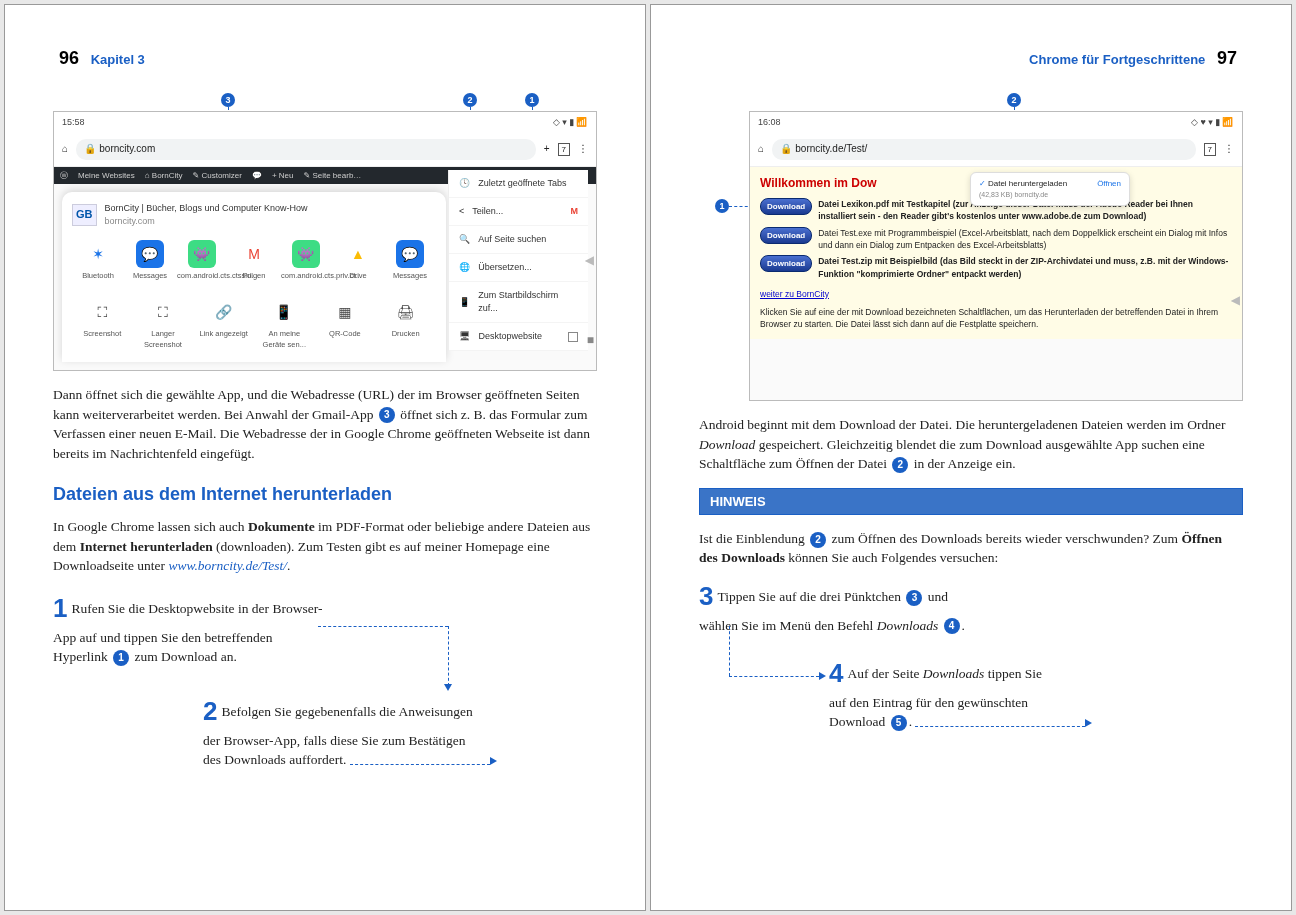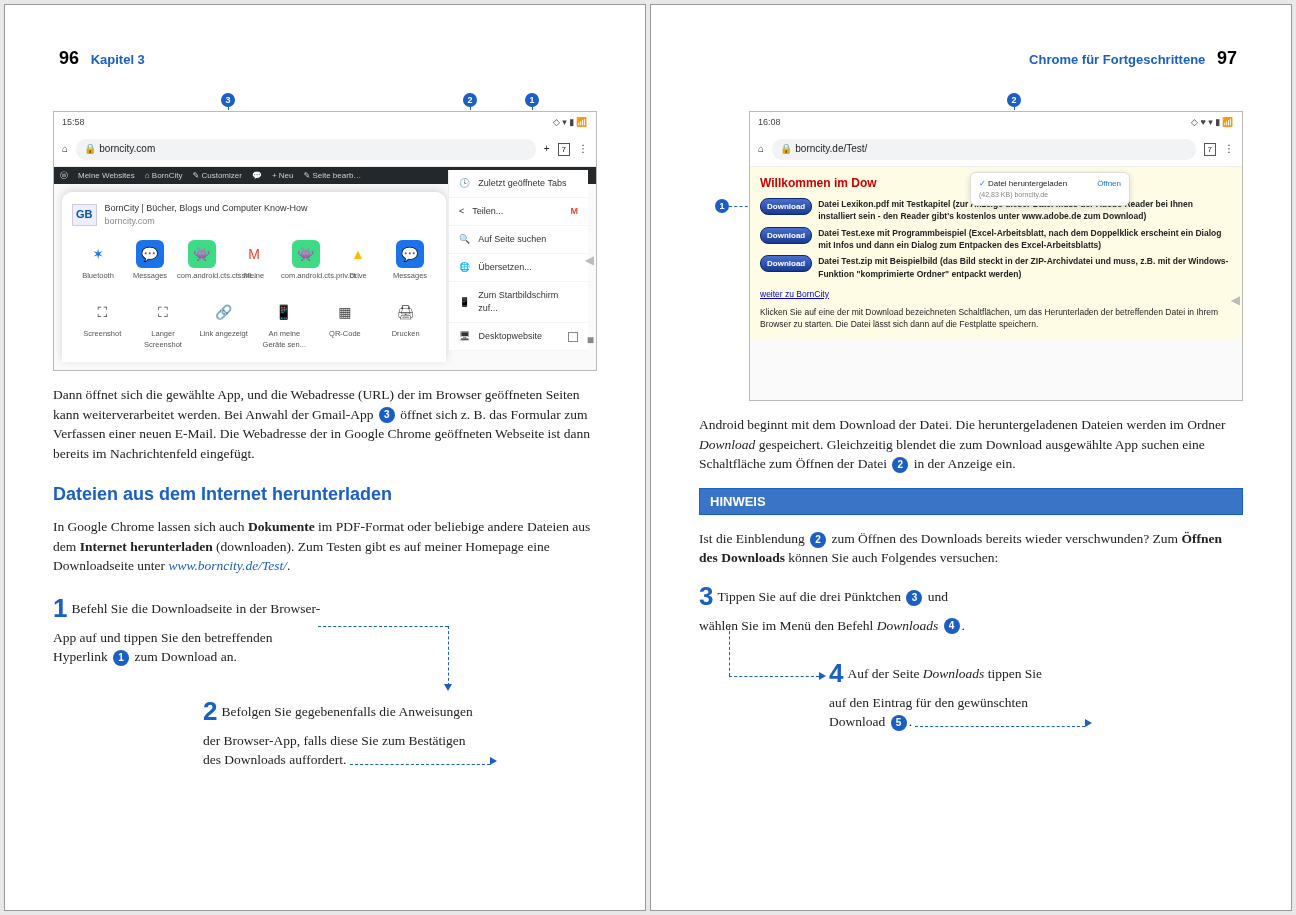--- a/index.html
+++ b/index.html
@@ -113,21 +113,21 @@
               <div class="ic">
                 <div class="box" style="background:#1a73e8;color:#fff">💬</div>
                 <div>Messages</div>
               </div>
               <div class="ic">
                 <div class="box" style="background:#3ddc84;color:#0a3">👾</div>
                 <div>com.android.cts.ctsshi...</div>
               </div>
               <div class="ic">
                 <div class="box" style="background:#fff;color:#ea4335">M</div>
-                <div>Meine</div>
+                <div>Folgen</div>
               </div>
               <div class="ic">
                 <div class="box" style="background:#3ddc84;color:#0a3">👾</div>
                 <div>com.android.cts.priv.ct...</div>
               </div>
               <div class="ic">
                 <div class="box" style="background:#fff;color:#fbbc04">▲</div>
                 <div>Drive</div>
               </div>
               <div class="ic">
@@ -195,21 +195,21 @@
   </div>
 
   <p><span>Dann öffnet sich die gewählte App, und die Webadresse (URL) der im Browser geöffneten Seiten kann weiterverarbeitet werden. Bei An­wahl der Gmail-App </span><span class="cal">3</span><span> öffnet sich z. B. das Formular zum Verfassen einer neuen E-Mail. Die Webadresse der in Google Chrome geöffneten Webseite ist dann bereits im Nachrichtenfeld eingefügt.</span></p>
 
   <div class="h2">Dateien aus dem Internet herunterladen</div>
 
   <p><span>In Google Chrome lassen sich auch </span><b>Dokumente</b><span> im PDF-Format oder beliebige andere Dateien aus dem </span><b>Internet herunterladen</b><span> (down­loaden). Zum Testen gibt es auf meiner Homepage eine Download­seite unter </span><i class="bld" style="color:#1a5fc4">www.borncity.de/Test/</i><span>.</span></p>
 
   <div style="position:relative;margin-top:14px">
    <div class="step">
-    <span class="stepn">1</span><span>Befehl Sie die Downloadseite in der Browser-</span><br>
+    <span class="stepn">1</span><span>Rufen Sie die Desktopwebsite in der Browser-</span><br>
     <span>App auf und tippen Sie den betreffenden</span><br>
     <span>Hyperlink </span><span class="cal">1</span><span> zum Download an.</span>
    </div>
    <div class="leader-h" style="left:265px;top:36px;width:130px"></div>
    <div class="leader-v" style="left:395px;top:36px;height:60px"></div>
    <div style="position:absolute;left:391px;top:94px" class="arrowd"></div>
 
    <div class="step" style="margin-left:150px;margin-top:26px">
     <span class="stepn">2</span><span>Befolgen Sie gegebenenfalls die Anweisungen</span><br>
     <span>der Browser-App, falls diese Sie zum Bestätigen</span><br>
@@ -246,21 +246,21 @@
     </div>
     <div class="ybody">
      <div class="ytitle">Willkommen im Dow</div>
      <div id="dlrows">
                 <div class="dlrow">
                   <span class="dlbtn">Download</span>
                   <span style="font-weight:bold">Datei Lexikon.pdf mit Testkapitel (zur Anzeige dieser Datei muss der Adobe Reader bei Ihnen installiert sein - den Reader gibt's kostenlos unter www.adobe.de zum Download)</span>
                 </div>
                 <div class="dlrow">
                   <span class="dlbtn">Download</span>
-                  <span style="font-weight:bold">Datei Test.exe mit Programmbeispiel (Excel-Arbeitsblatt, nach dem Doppelklick erscheint ein Dialog mit Infos und dann ein Dialog zum Entpacken des Excel-Arbeitsblatts)</span>
+                  <span style="font-weight:normal">Datei Test.exe mit Programmbeispiel (Excel-Arbeitsblatt, nach dem Doppelklick erscheint ein Dialog mit Infos und dann ein Dialog zum Entpacken des Excel-Arbeitsblatts)</span>
                 </div>
                 <div class="dlrow">
                   <span class="dlbtn">Download</span>
                   <span style="font-weight:bold">Datei Test.zip mit Beispielbild (das Bild steckt in der ZIP-Archivdatei und muss, z.B. mit der Windows-Funktion "komprimierte Ordner" entpackt werden)</span>
                 </div>
               </div>
      <p style="margin-top:8px"><span class="link">weiter zu BornCity</span></p>
      <p style="margin-top:6px">Klicken Sie auf eine der mit Download bezeichneten Schaltflächen, um das Herunterladen der betreffenden Datei in Ihrem Browser zu starten. Die Datei lässt sich dann auf die Festplatte speichern.</p>
     </div>
     <div class="popup">

